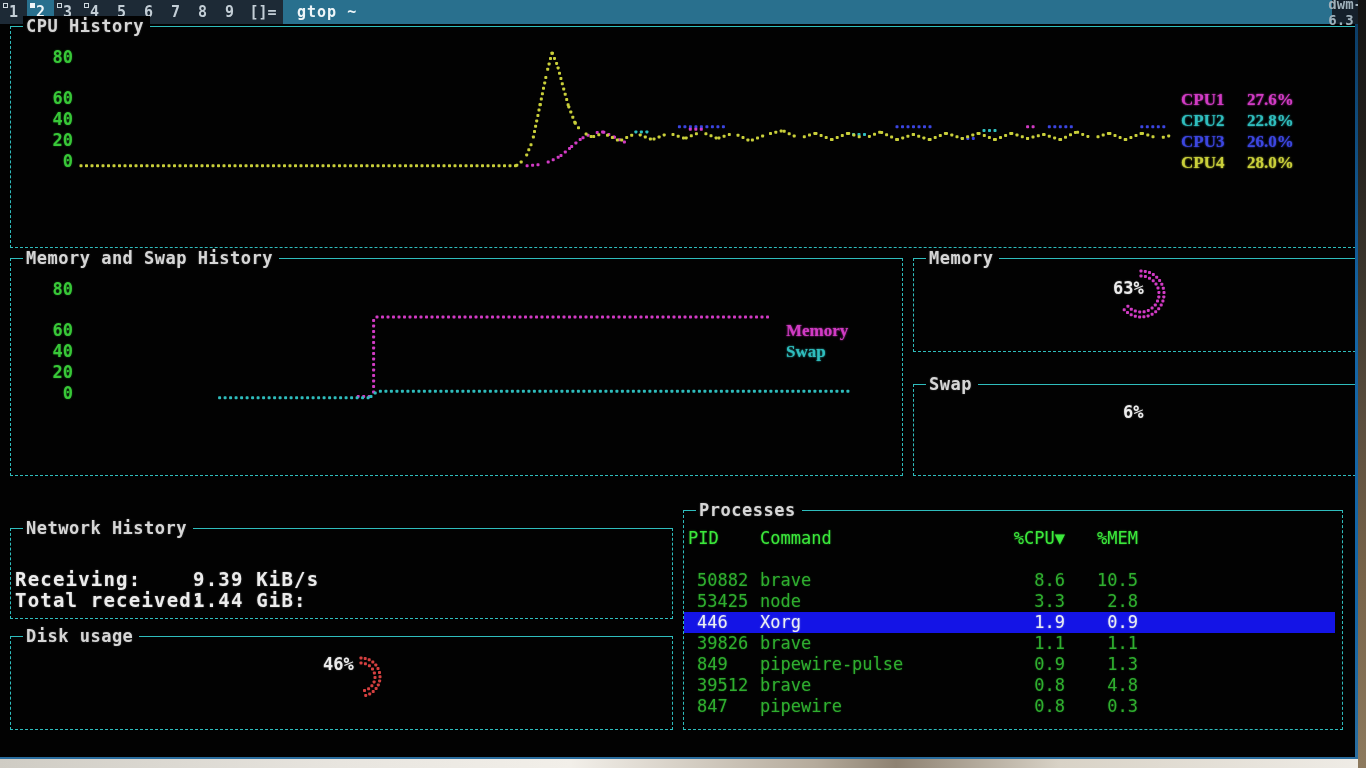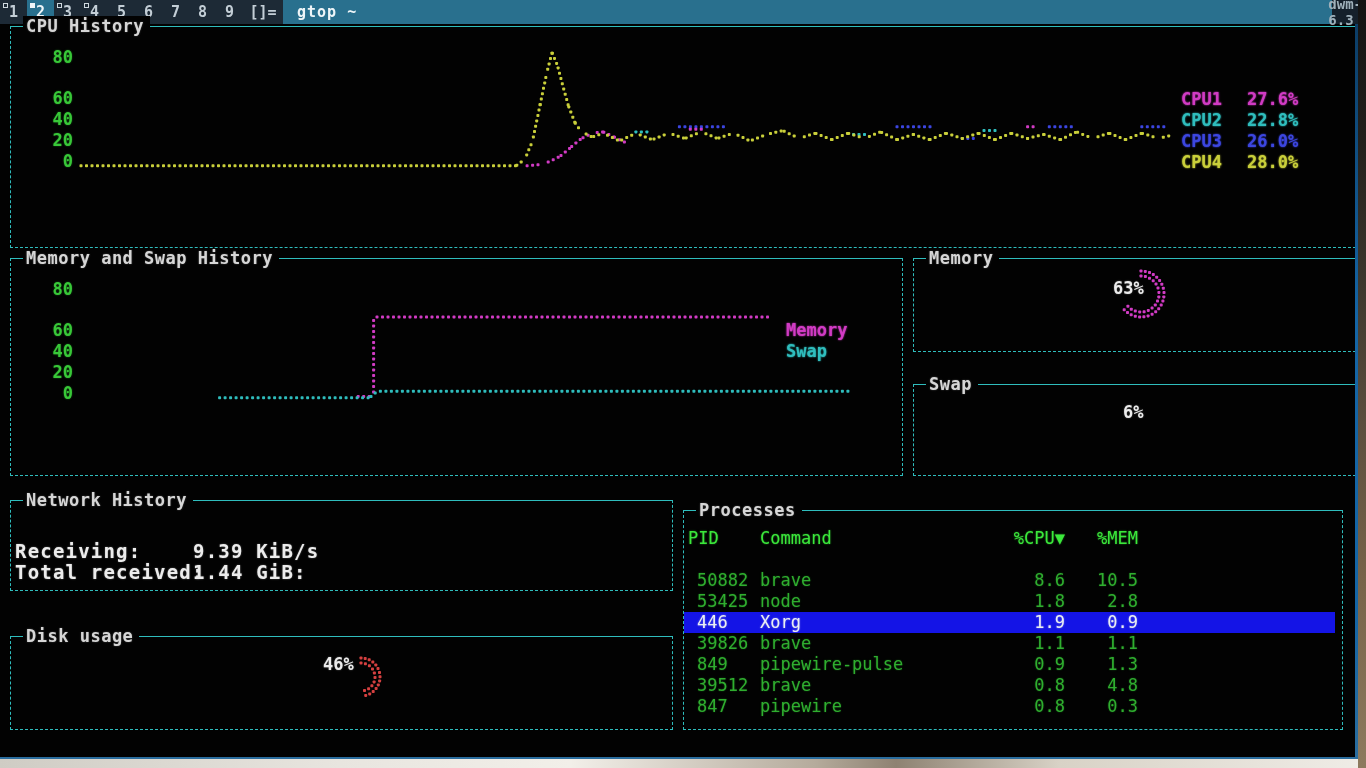--- a/index.html
+++ b/index.html
@@ -26,21 +26,21 @@
   
   .panel { position:absolute; border:1px dashed #2fbdbd; border-top:1px solid #2fbdbd; }
   .ptitle { position:absolute; top:-11px; left:12px; background:#020202; padding:0 6px 0 3px;
     font-size:17px; font-weight:bold; color:#d6d6d6; letter-spacing:.5px;
     text-shadow:0 0 2px rgba(220,220,220,.35); white-space:pre; }
   .chartsvg { position:absolute; left:0; top:0; width:100%; height:100%; }
   .ylab { position:absolute; width:34px; text-align:right; font-size:17px; font-weight:bold;
     color:#38c838; text-shadow:0 0 2px rgba(56,200,56,.5); line-height:18px; }
   .legend-row { position:absolute; display:flex; font-size:17px; font-weight:bold; line-height:21px; }
   .legend-row .lname { width:66px; }
-  .legend-row span { text-shadow:0 0 2px currentColor; }
+  .legend-row span { text-shadow:0 0 2px currentColor;font-family:Liberation Serif, serif; }
 
   
   .netrow { position:absolute; left:4px; display:flex; font-size:19px; font-weight:bold;
     color:#ececec; letter-spacing:1.2px; line-height:21px;
     text-shadow:0 0 2px rgba(236,236,236,.4); white-space:pre; }
   .netrow .nlabel { width:178px; }
 
   
   .gaugepct { position:absolute; font-size:17px; font-weight:bold; color:#ececec;
     text-shadow:0 0 2px rgba(236,236,236,.4); }
@@ -720,21 +720,21 @@
         <rect x="212.4" y="45.8" width="3" height="3" rx="0.8" fill="#d13bc4"></rect>
       </svg>
     <span class="gaugepct" style="left:199px;top:19px;">63%</span>
   </div>
 
   <div class="panel" id="panel-swap" style="left:913px;top:384px;width:443px;height:92px;">
     <span class="ptitle">Swap</span>
     <span class="gaugepct" style="left:209px;top:17px;">6%</span>
   </div>
 
-  <div class="panel" id="panel-network" style="left:10px;top:500px;width:663px;height:91px;">
+  <div class="panel" id="panel-network" style="left:10px;top:528px;width:663px;height:91px;">
     <span class="ptitle">Network History</span>
     <div class="netrow" style="top:40px;">
       <span class="nlabel">Receiving:</span>
       <span class="nvalue">9.39 KiB/s</span>
     </div>
     <div class="netrow" style="top:61px;">
       <span class="nlabel">Total received:</span>
       <span class="nvalue">1.44 GiB:</span>
     </div>
   </div>
@@ -774,21 +774,21 @@
     <span class="ptitle">Processes</span>
     <div class="prochead">
       <span class="c-pid">PID</span>
       <span class="c-cmd">Command</span>
       <span class="c-cpu">%CPU▼</span>
       <span class="c-mem">%MEM</span>
     </div>
     <div class="procspacer"></div>
     <div id="proc-rows">
         <div class="prow"><span class="c-pid">50882</span><span class="c-cmd">brave</span><span class="c-cpu">8.6</span><span class="c-mem">10.5</span></div>
-        <div class="prow"><span class="c-pid">53425</span><span class="c-cmd">node</span><span class="c-cpu">1.8</span><span class="c-mem">2.8</span></div>
+        <div class="prow"><span class="c-pid">53425</span><span class="c-cmd">node</span><span class="c-cpu">3.3</span><span class="c-mem">2.8</span></div>
         <div class="prow sel"><span class="c-pid">446</span><span class="c-cmd">Xorg</span><span class="c-cpu">1.9</span><span class="c-mem">0.9</span></div>
         <div class="prow"><span class="c-pid">39826</span><span class="c-cmd">brave</span><span class="c-cpu">1.1</span><span class="c-mem">1.1</span></div>
         <div class="prow"><span class="c-pid">849</span><span class="c-cmd">pipewire-pulse</span><span class="c-cpu">0.9</span><span class="c-mem">1.3</span></div>
         <div class="prow"><span class="c-pid">39512</span><span class="c-cmd">brave</span><span class="c-cpu">0.8</span><span class="c-mem">4.8</span></div>
         <div class="prow"><span class="c-pid">847</span><span class="c-cmd">pipewire</span><span class="c-cpu">0.8</span><span class="c-mem">0.3</span></div>
       </div>
   </div>
 
   <div class="edge-right-line"></div>
   <div class="edge-right-photo"></div>

